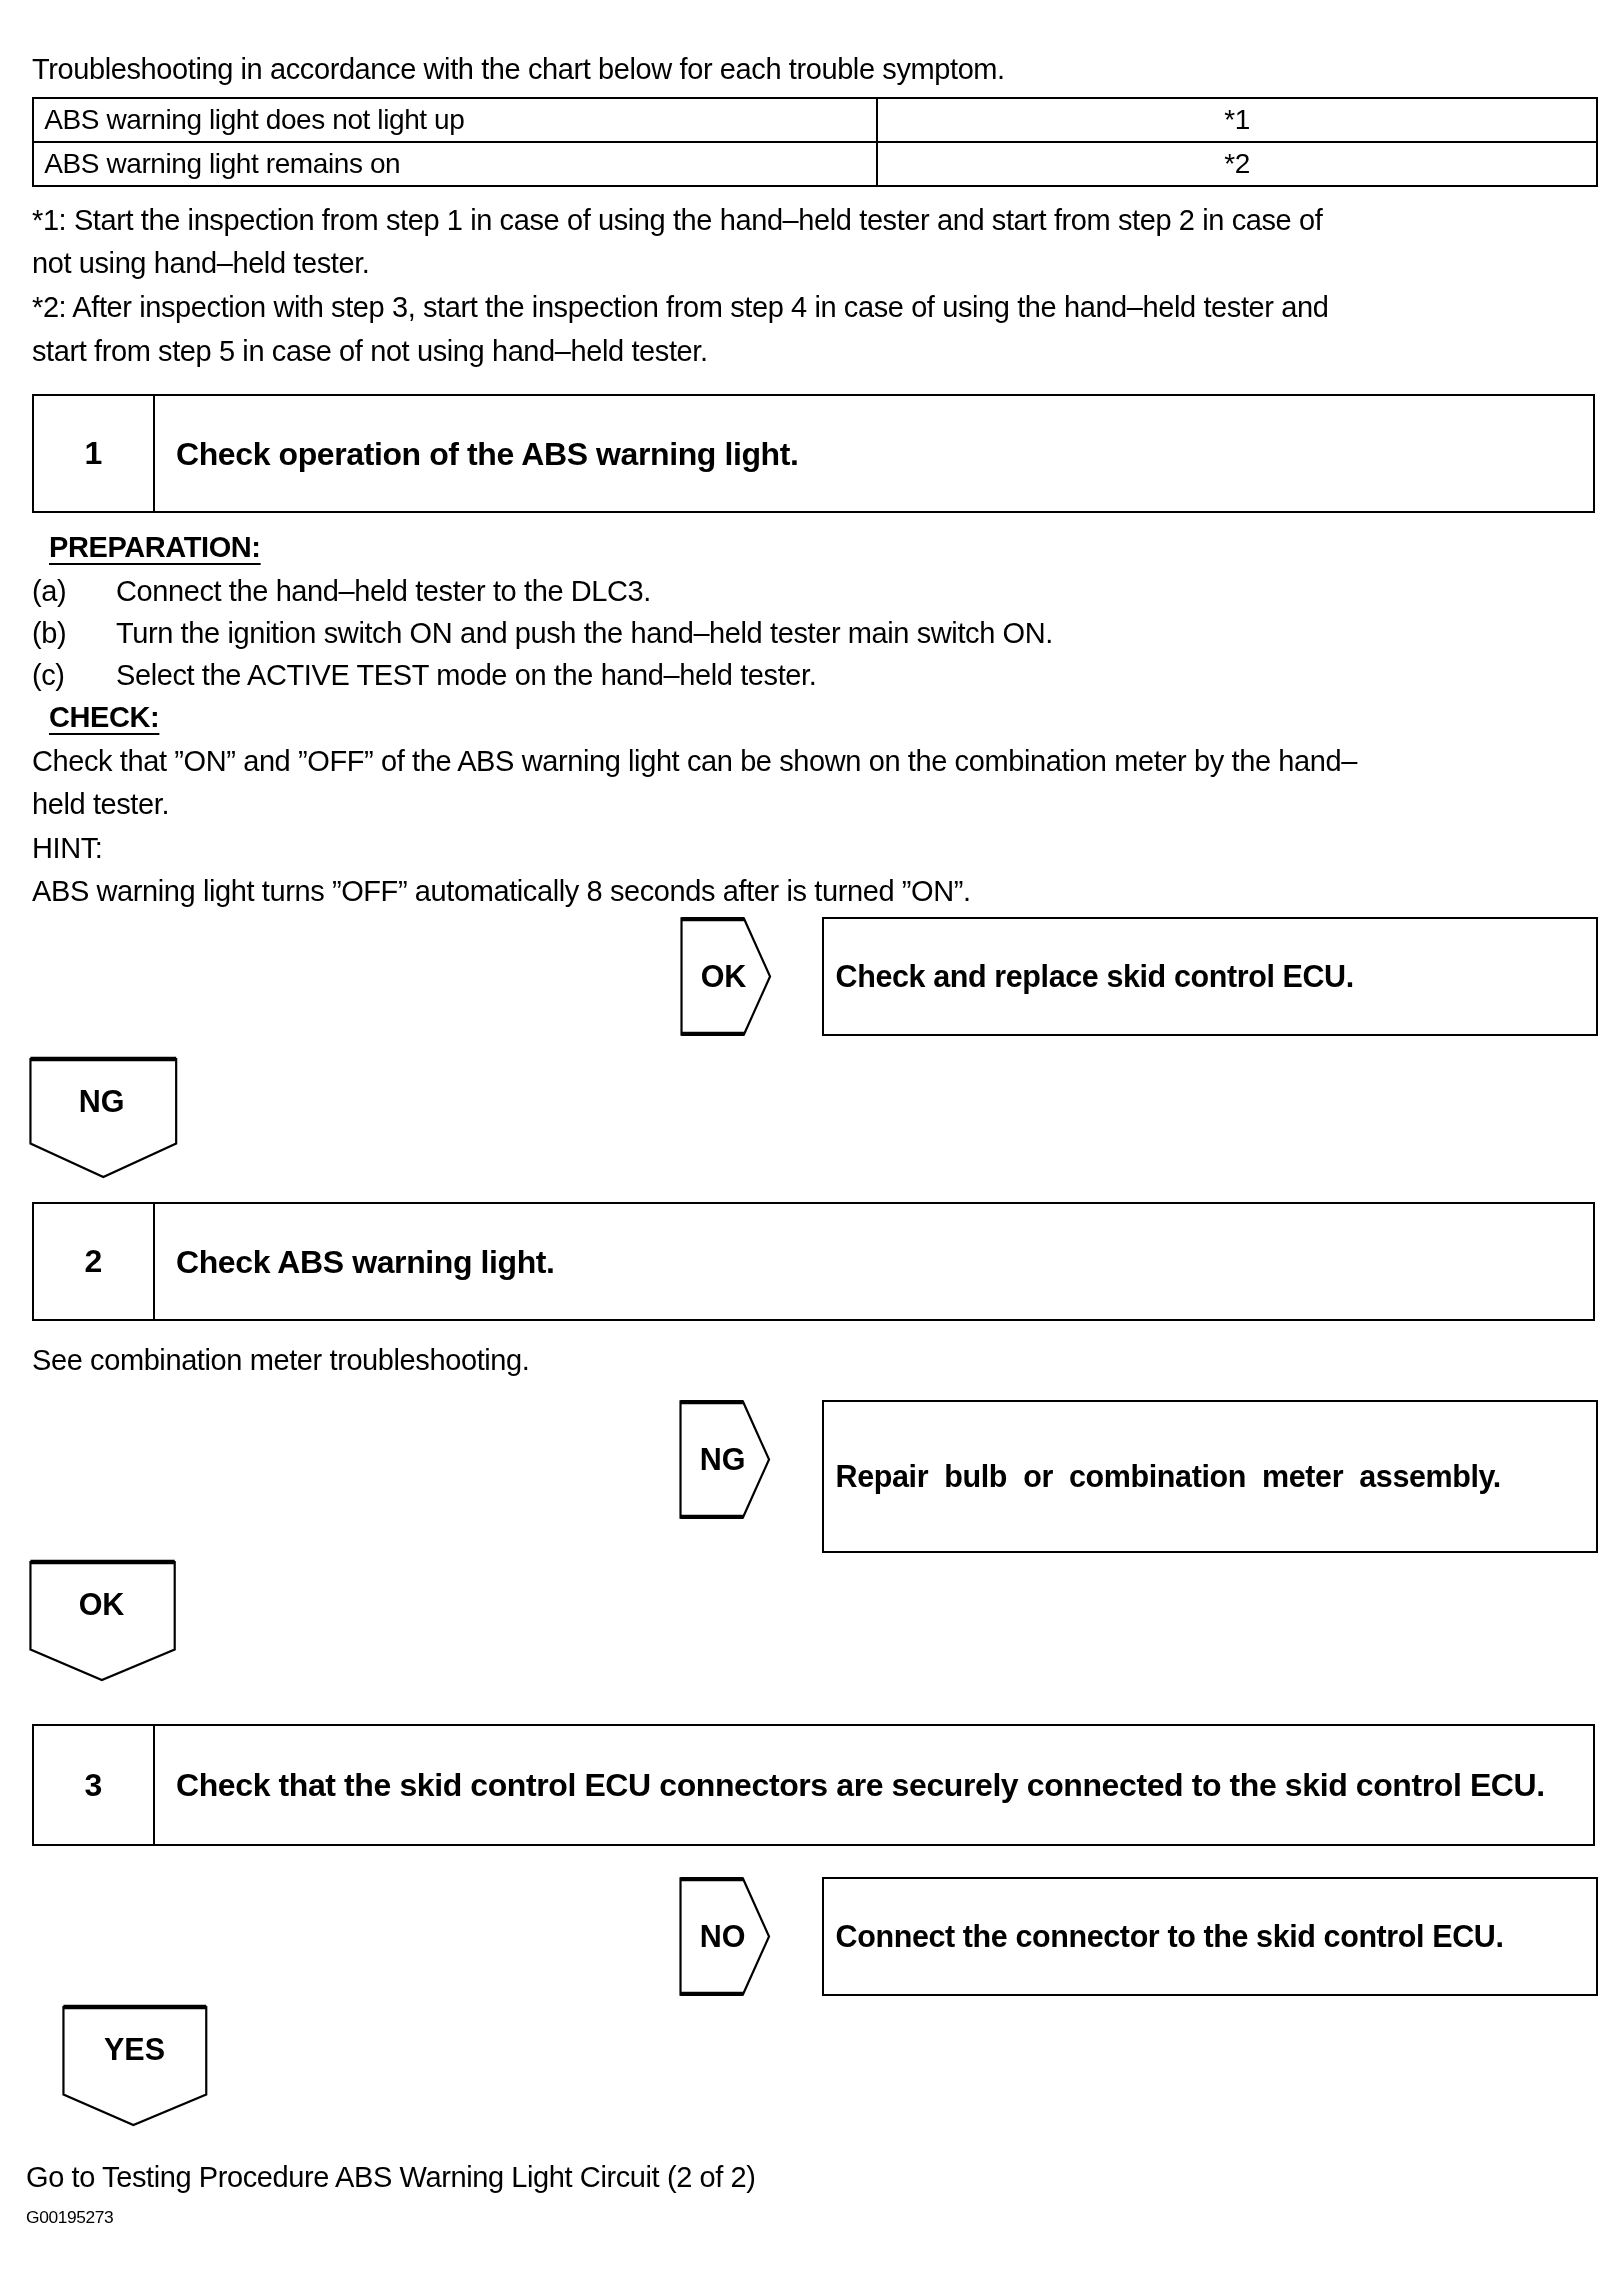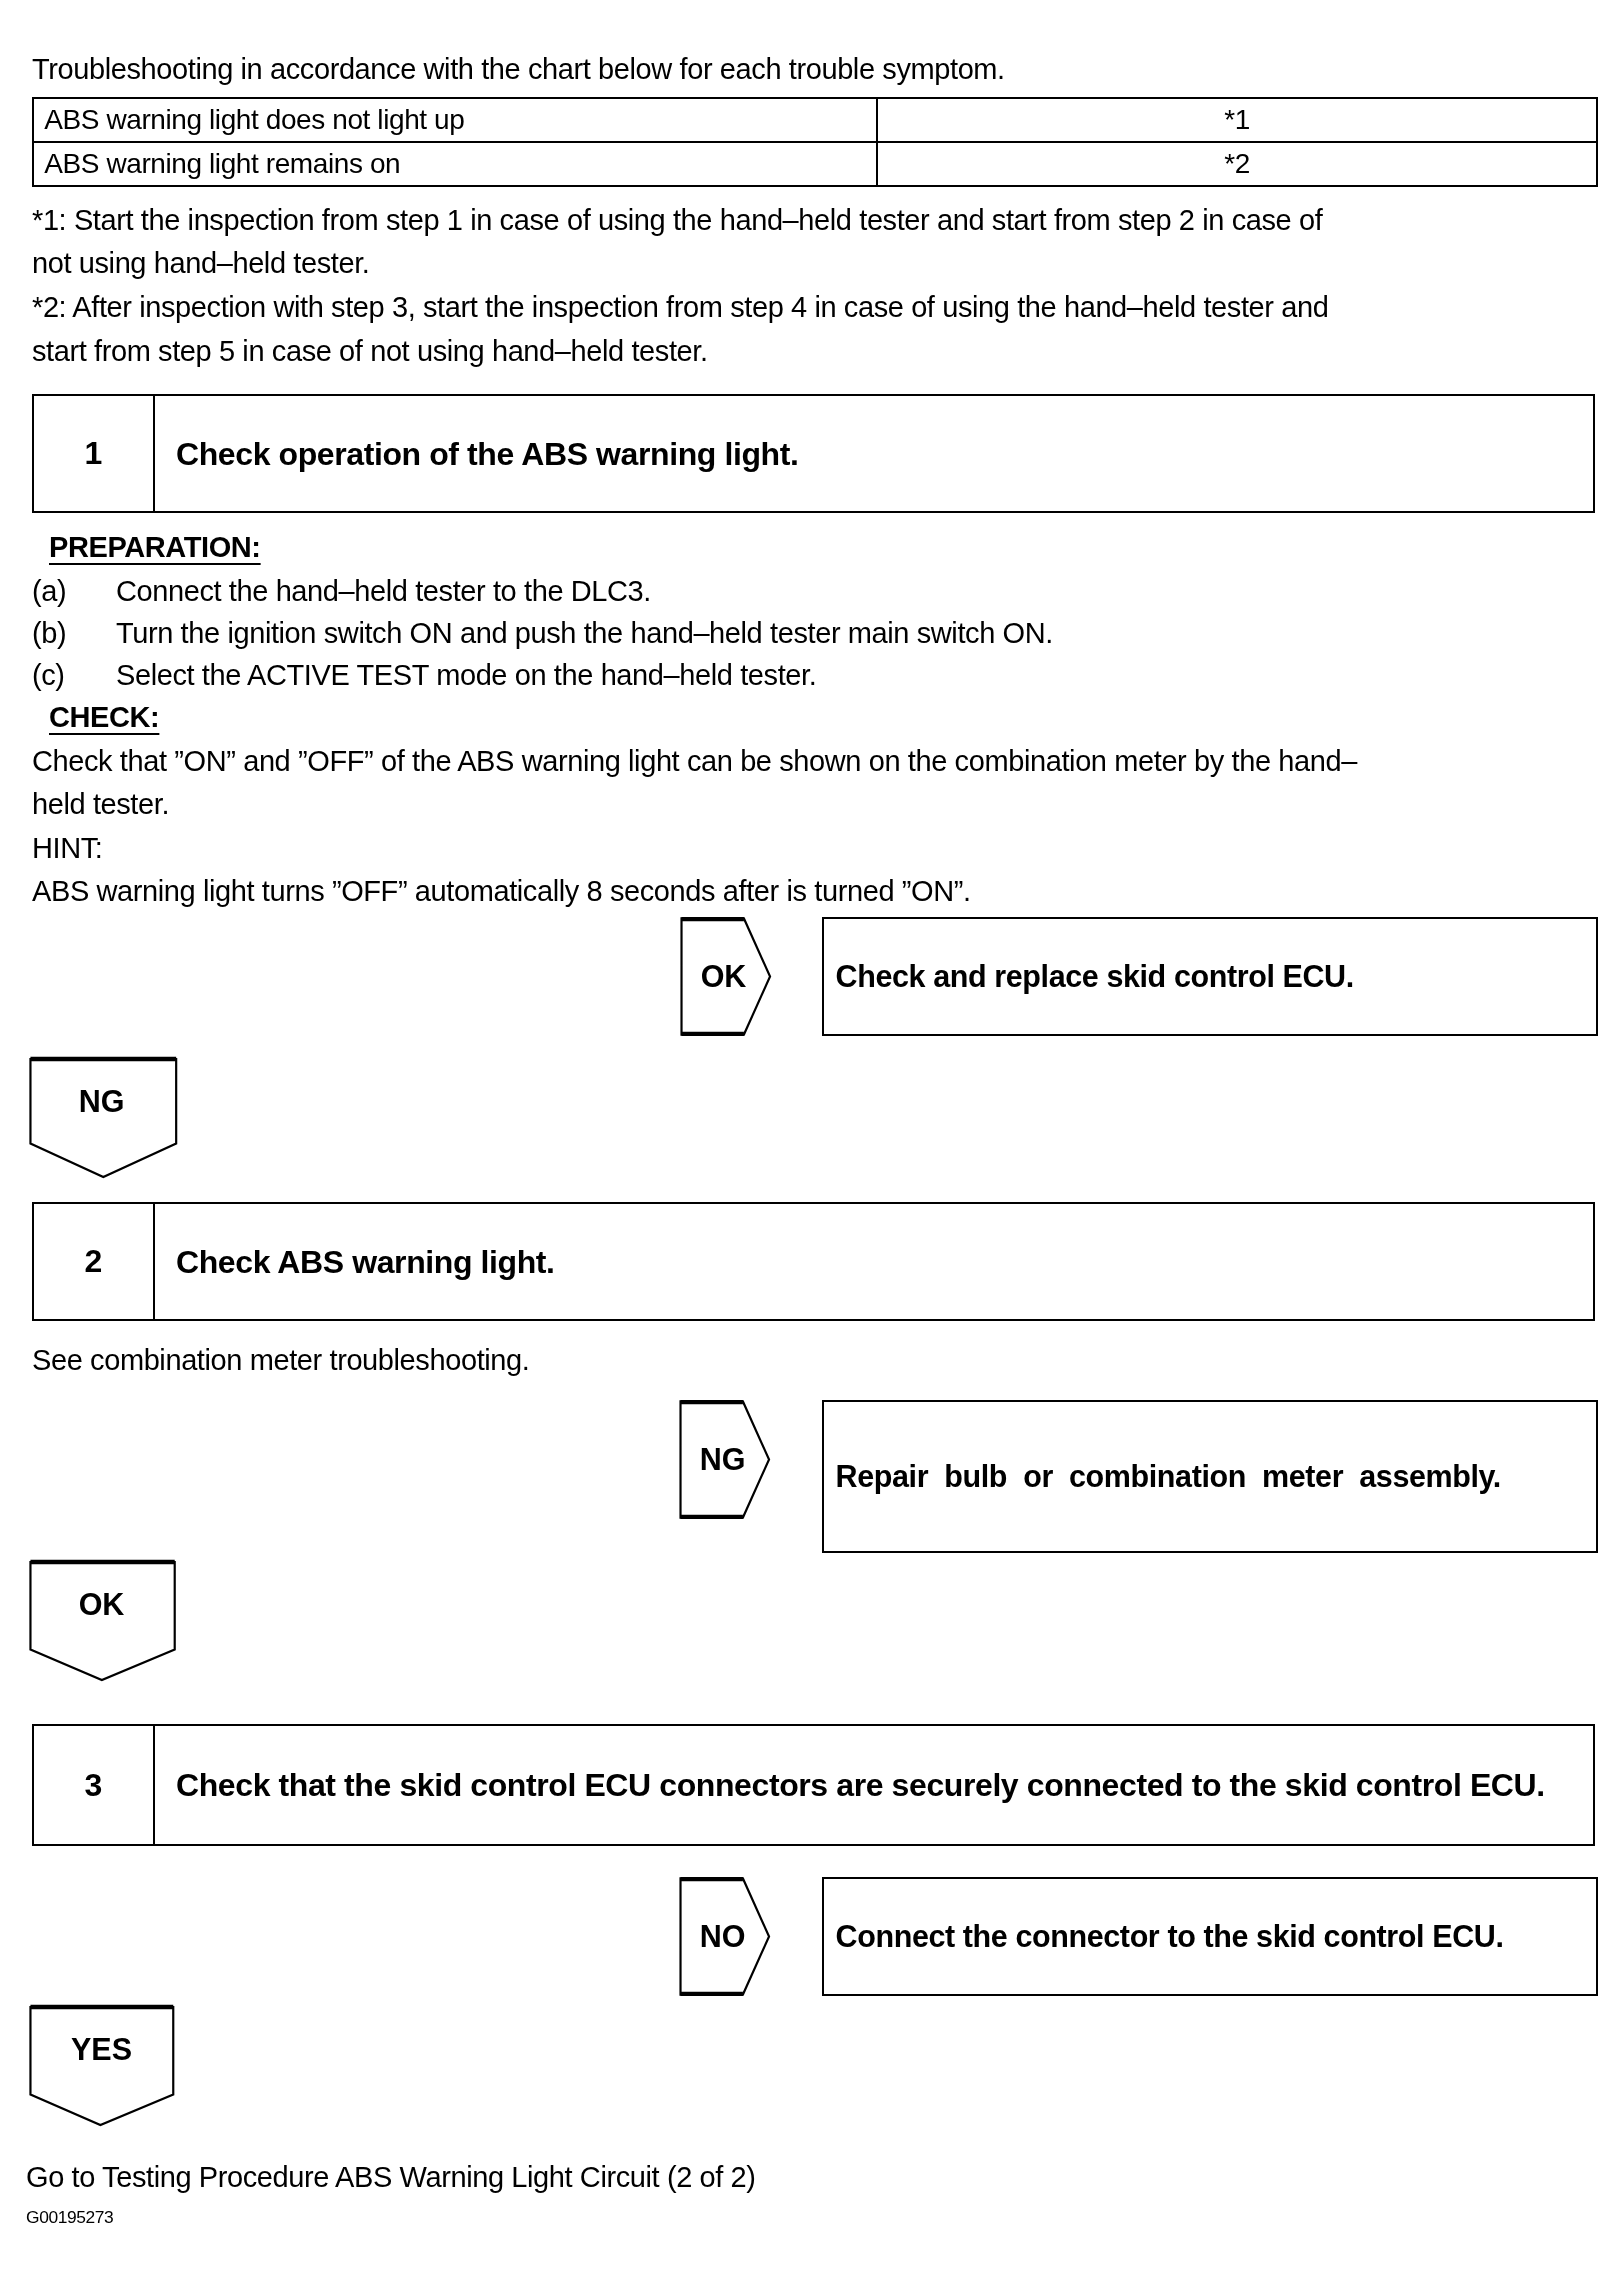--- a/index.html
+++ b/index.html
@@ -126,21 +126,21 @@
 <div class="rlabel" style="left:679px; top:1877px;">
   <svg width="138" height="119" viewBox="0 0 190 164">
     <polygon points="2,2 88,2 124,82 88,162 2,162" fill="#fff" stroke="#000" stroke-width="3"></polygon>
     <line x1="2" y1="3" x2="88" y2="3" stroke="#000" stroke-width="6"></line>
     <line x1="2" y1="161" x2="88" y2="161" stroke="#000" stroke-width="6"></line>
   </svg>
   <span>NO</span>
 </div>
 <div class="result" style="top:1877px; height:119px;">Connect the connector to the skid control ECU.</div>
 
-<div class="dlabel" style="top:2004px;">
+<div class="dlabel" style="top:2004px;margin-left:33px;">
   <svg width="153" height="124" viewBox="0 0 210 170">
     <polygon points="2,4 198,4 198,124 98,166 2,124" fill="#fff" stroke="#000" stroke-width="3"></polygon>
     <line x1="2" y1="4" x2="198" y2="4" stroke="#000" stroke-width="6"></line>
   </svg>
   <span>YES</span>
 </div>
 
 <div class="abs txt" style="left:26px; top:2155px;">Go to Testing Procedure ABS Warning Light Circuit (2 of 2)</div>
 <div class="abs" style="left:26px; top:2207px; font-size:17.4px; letter-spacing:-0.4px;">G00195273</div>
 

